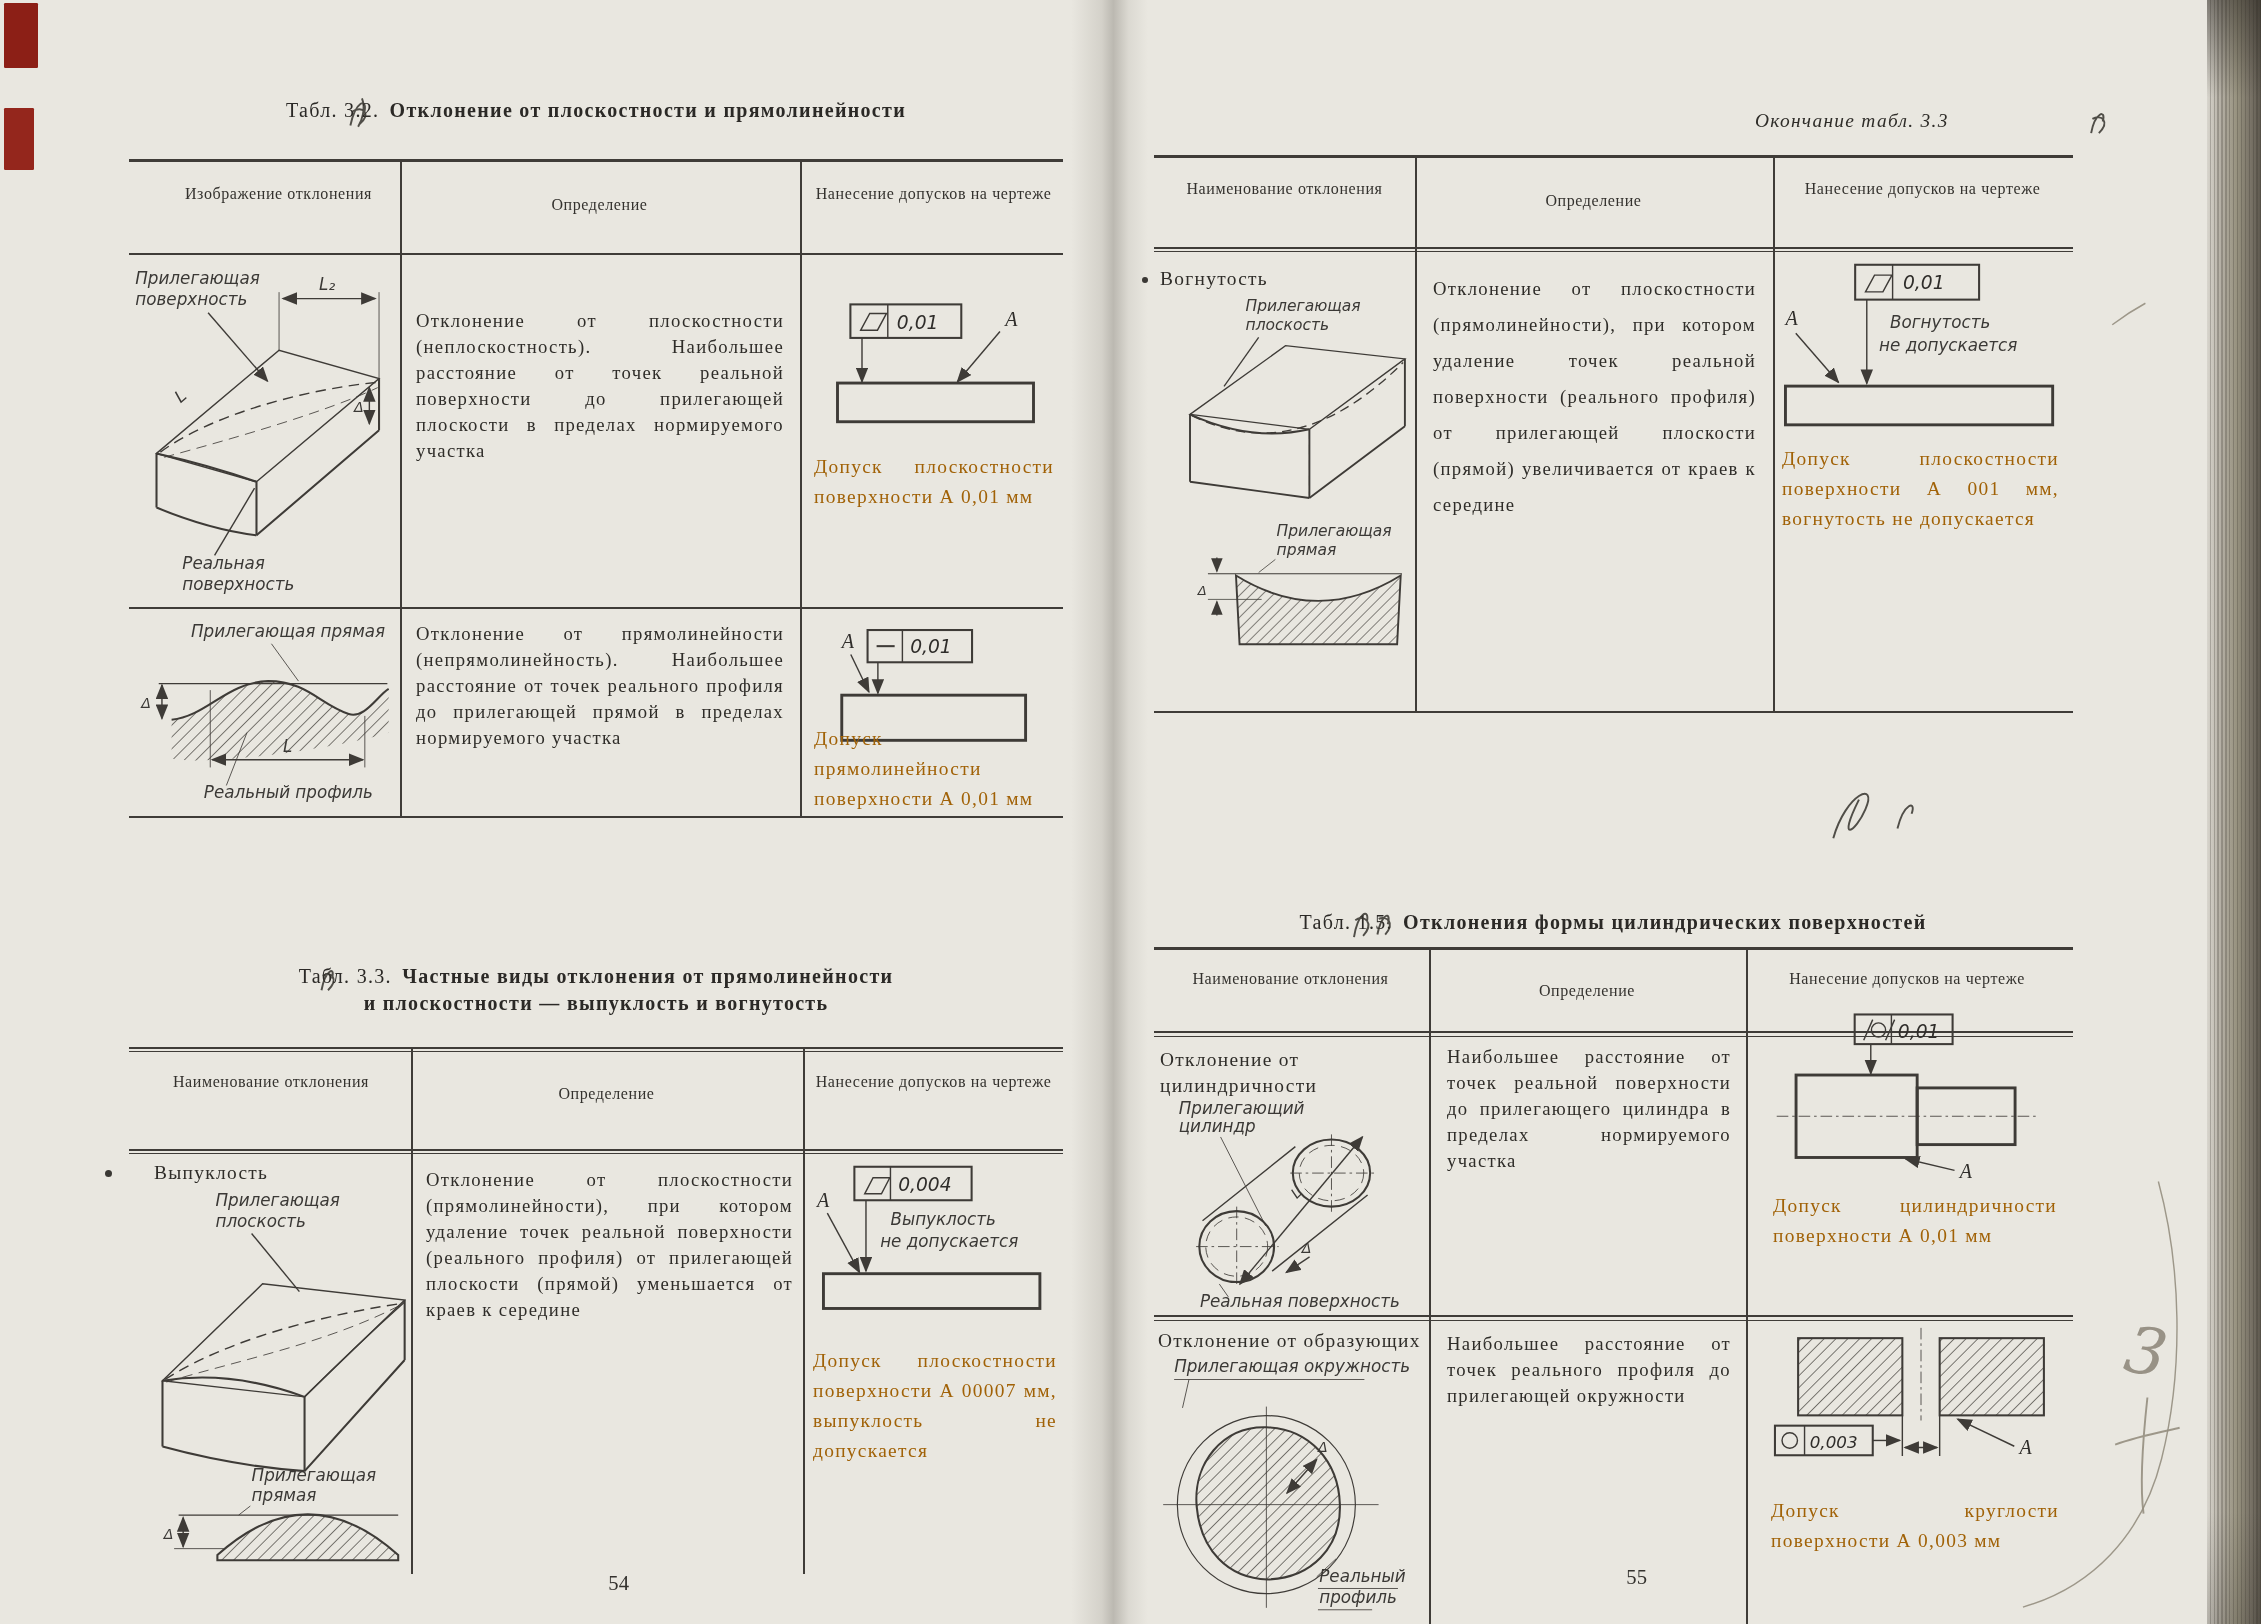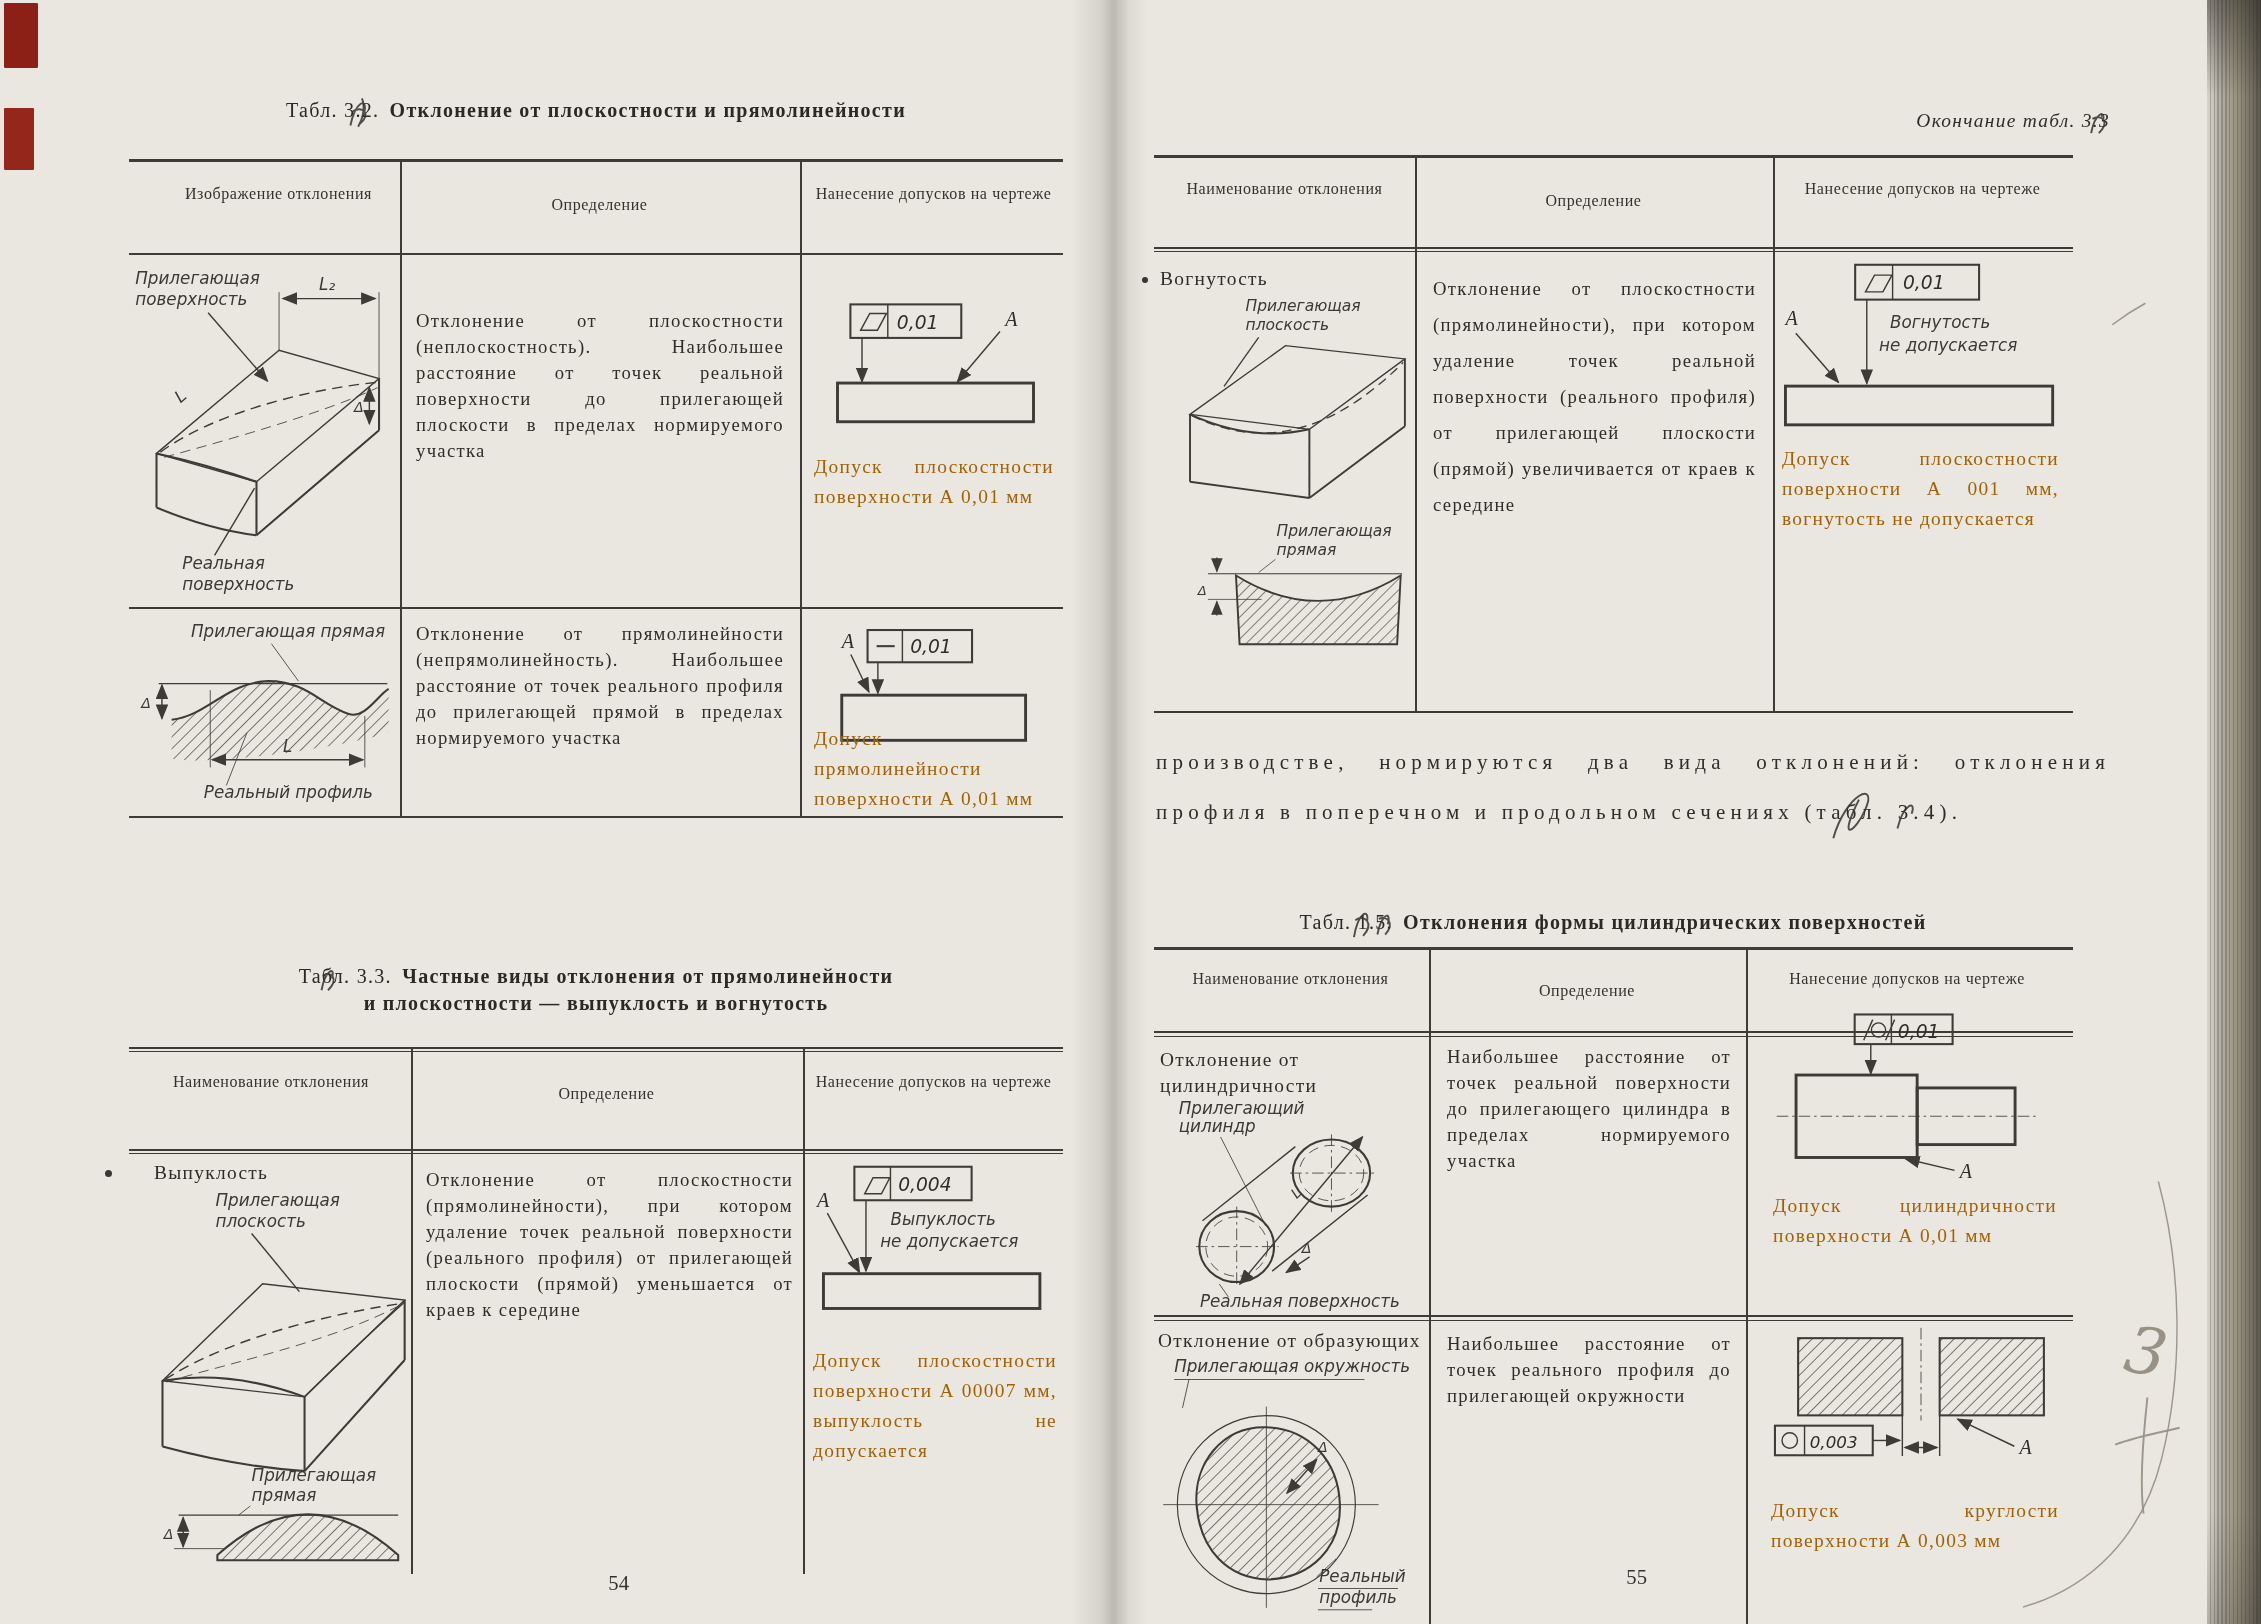--- a/index.html
+++ b/index.html
@@ -6,21 +6,21 @@
   body{width:2261px;height:1625px;position:relative;background:#e9e7e0;overflow:hidden;
        font-family:"Liberation Serif",serif;color:#2e2c28}
   .hl{position:absolute;background:#3f3c38}
   .vl{position:absolute;background:#3f3c38}
   .hdr{position:absolute;font:16px/22px "Liberation Serif",serif;color:#34322e;text-align:center;letter-spacing:0.6px}
   .def{position:absolute;font:18.7px/26px "Liberation Serif",serif;color:#2f2d29;text-align:justify;letter-spacing:1.3px}
   .defw{line-height:36px}
   .tol{position:absolute;font:19.4px/30px "Liberation Serif",serif;color:#a16207;text-align:justify;letter-spacing:1.3px}
   .cap{position:absolute;font-weight:bold;font-size:20px;line-height:27px;text-align:center;letter-spacing:1.3px;color:#2b2926}
   .capi{font-weight:normal;margin-right:10.3px}
-  .capr{position:absolute;font:italic 19.4px "Liberation Serif",serif;color:#2f2d29;text-align:right;letter-spacing:1.3px}
+  .capr{position:absolute;font:italic 19.4px "Liberation Serif",serif;color:#2f2d29;letter-spacing:1.3px}
   .name{position:absolute;font:19.4px/26px "Liberation Serif",serif;color:#2f2d29;letter-spacing:1.3px}
   .para{position:absolute;font:21px/50px "Liberation Serif",serif;color:#2f2d29;text-align:justify;letter-spacing:5.2px}
   .para .ind{text-indent:39px}
   .pnum{position:absolute;font:20.7px "Liberation Serif",serif;color:#34322e;text-align:right;width:65px}
   .bullet{position:absolute;background:#3a3834;border-radius:50%}
   .tab{position:absolute;border-radius:1.3px}
   svg{position:absolute;overflow:visible}
   svg text.hd{font:italic 26px "DejaVu Sans",sans-serif;fill:#3b3936}
   svg text.dim{font:italic 26px "DejaVu Sans",sans-serif;fill:#3b3936}
   svg text.dims{font:italic 22px "DejaVu Sans",sans-serif;fill:#3b3936}
@@ -255,21 +255,20 @@
   <text class="hd" x="172" y="110">Вогнутость</text>
   <text class="hd" x="155" y="146">не допускается</text>
   <path class="s2" d="M136,66 L136,196" marker-end="url(#ah)"></path>
   <text class="ref" x="10" y="106">А</text>
   <path class="s2" d="M26,118 L92,194" marker-end="url(#ah)"></path>
   <rect class="s4" x="10" y="200" width="414" height="60"></rect>
 </svg>
 <div class="tol" style="left:1782px;top:444px;width:277px">Допуск плоскостности поверхности А 001 мм, вогнутость не допускается</div>
 
 <div class="para" style="left:1156px;top:737px;width:954px">
-  <div>производстве, нормируются два вида отклонений: отклонения профиля в поперечном и продольном сечениях (табл. 3.4).</div>
 </div>
 <svg style="left:1820px;top:774px" width="110" height="77" viewBox="0 0 170 120">
   <path class="scb" d="M20,100 C40,30 90,10 70,55 C55,90 25,110 60,40 M120,85 C130,45 150,40 142,62"></path>
 </svg>
 
 <div class="cap" style="left:1155px;top:909px;width:916px">
   <span class="capi">Табл. 1.5.</span><span>Отклонения формы цилиндрических поверхностей</span>
 </div>
 <svg style="left:1341px;top:902px" width="65" height="43" viewBox="0 0 100 66">
   <path class="scb" d="M20,54 C26,16 44,8 40,30 M22,28 C36,18 52,32 34,52 M56,50 C62,18 78,12 72,34 M58,26 C70,20 84,32 68,50"></path>

